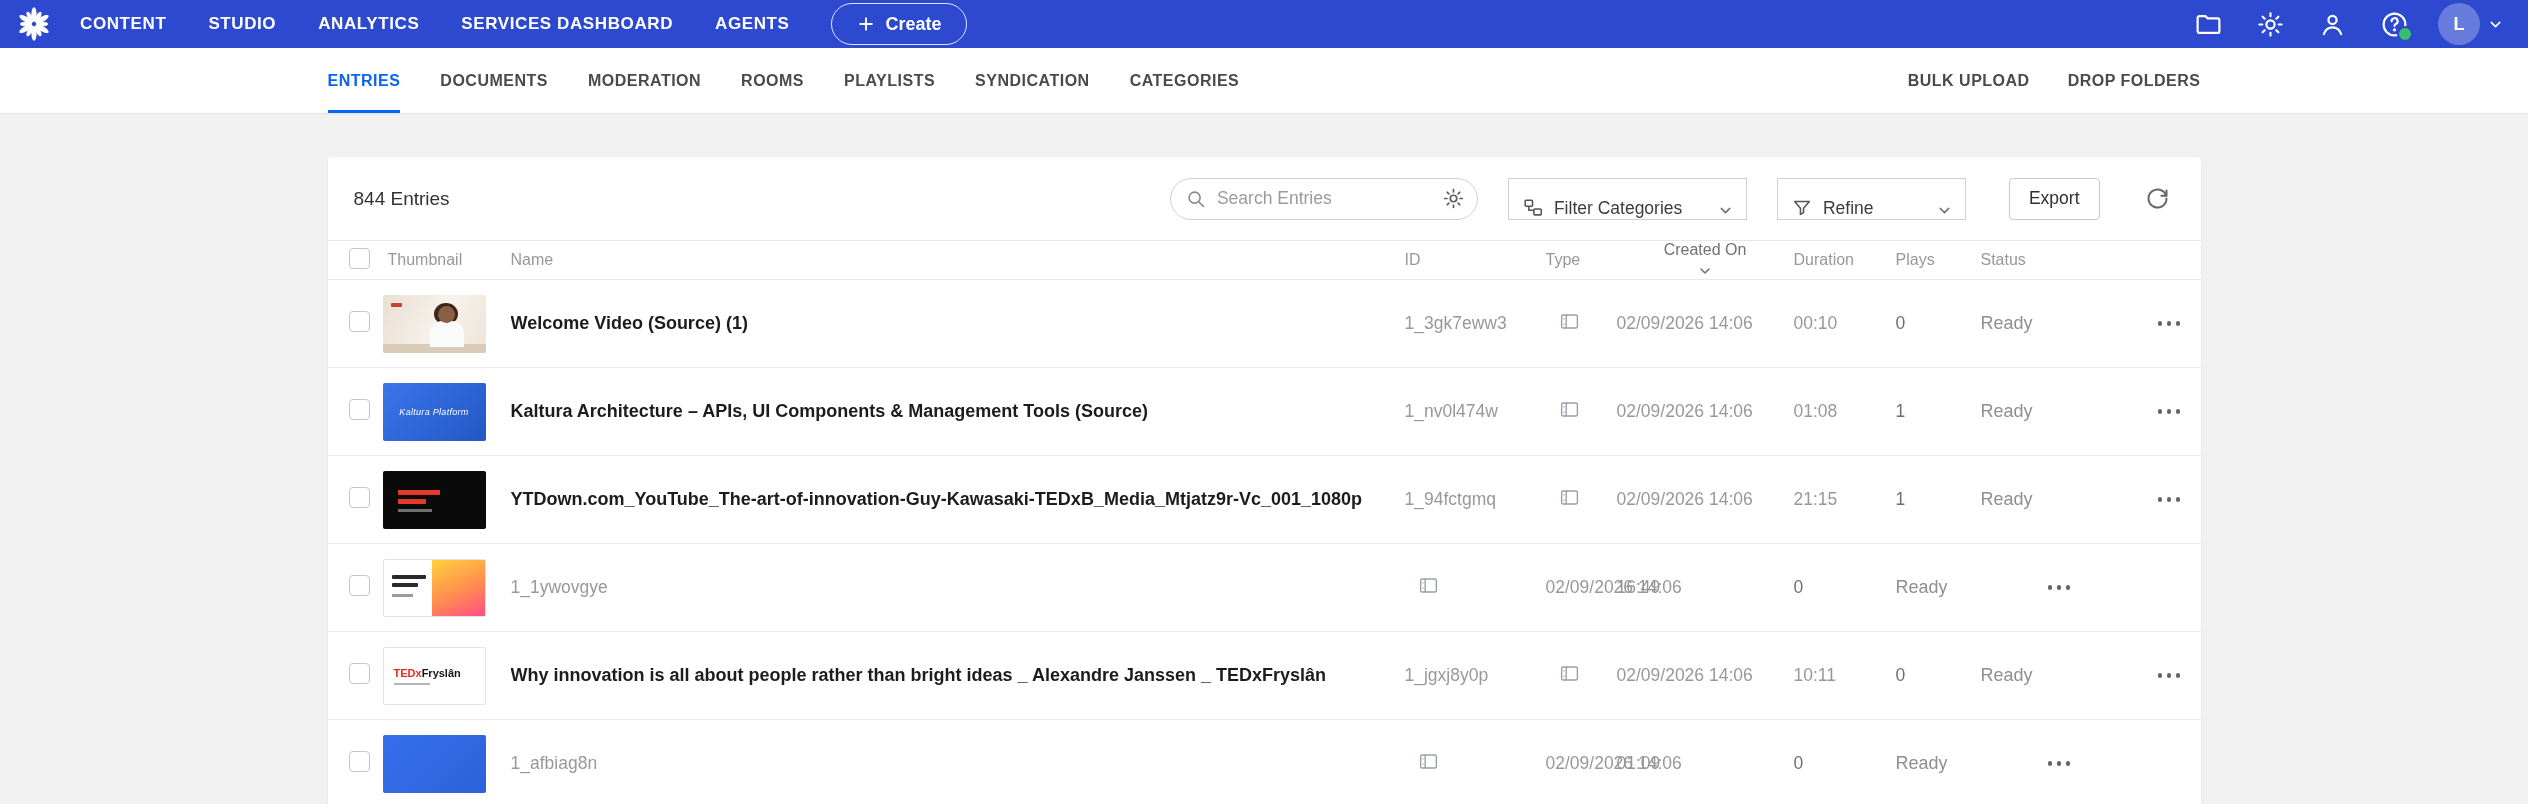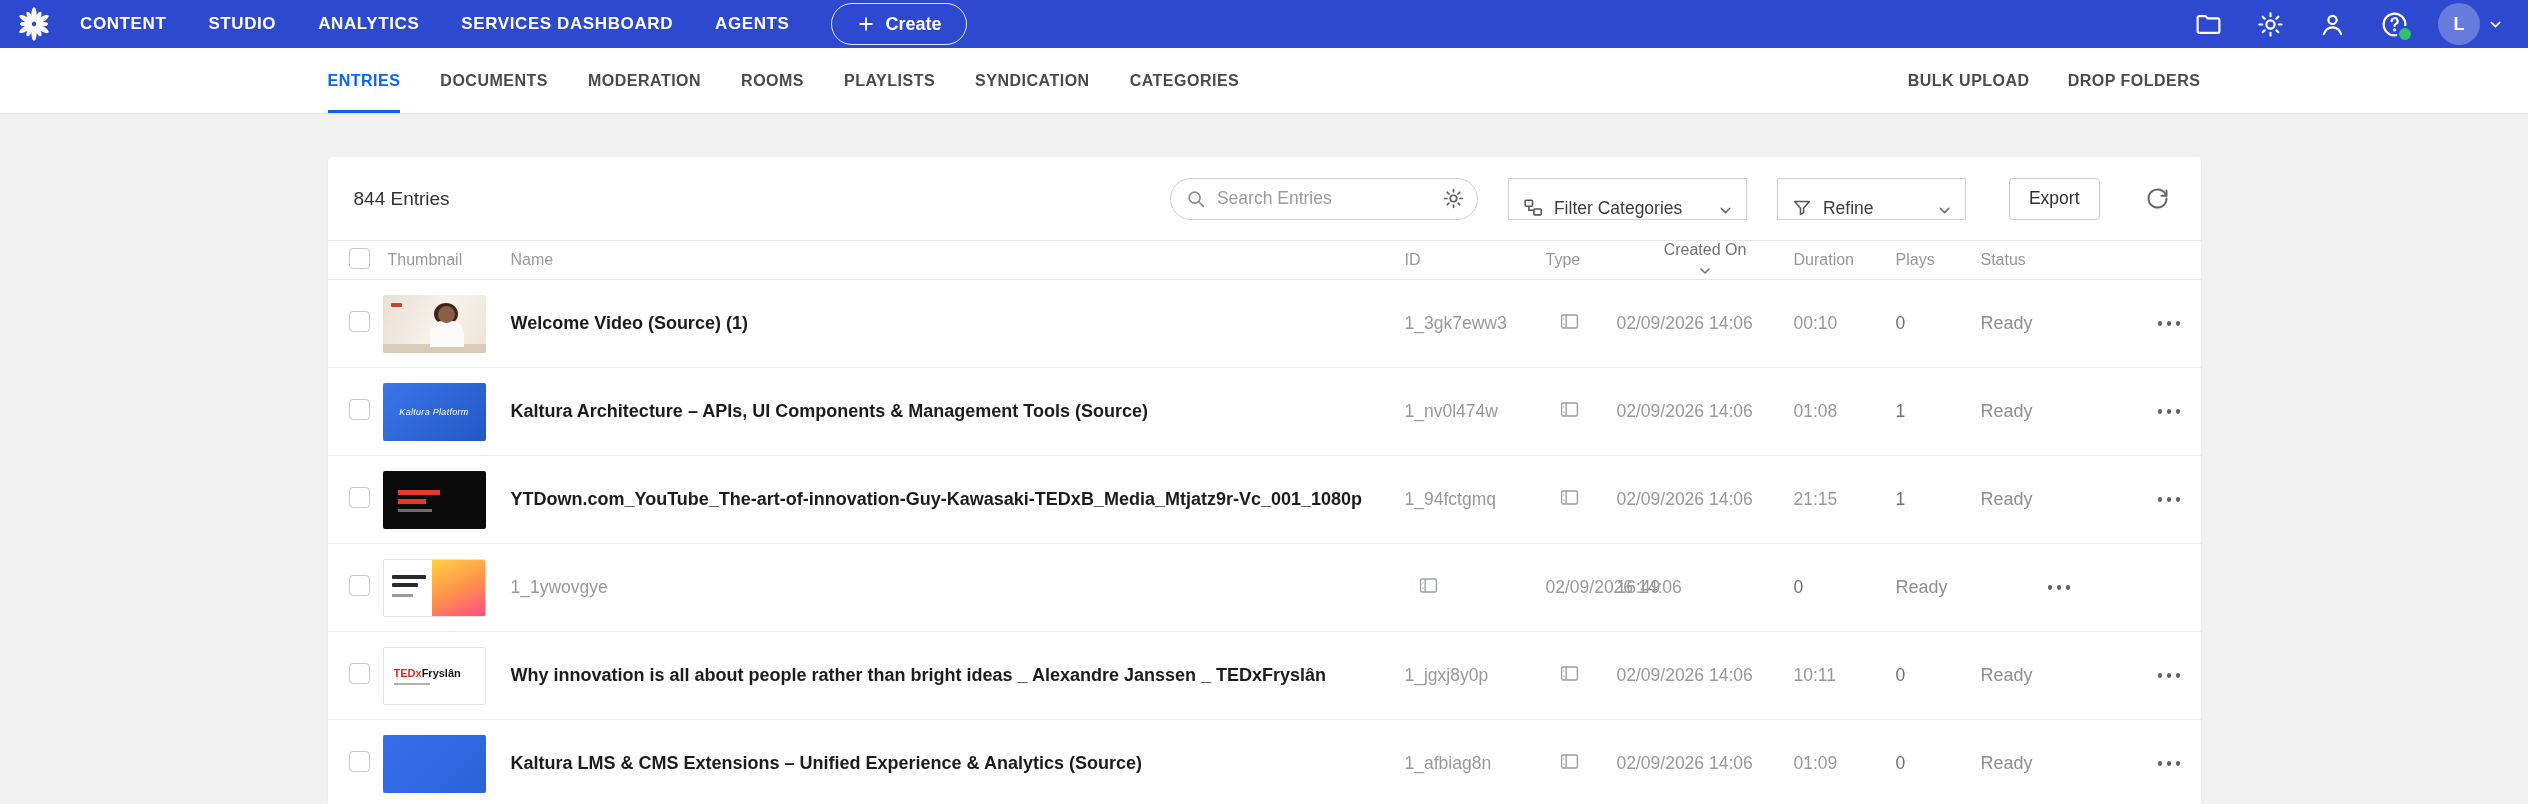--- a/index.html
+++ b/index.html
@@ -429,21 +429,20 @@
               <i></i>
             </span>
           </div>
       </div>
 
       <div class="grid-row row">
         <div class="cell c-check"><span class="cb"></span></div>
         <div class="cell c-thumb">
           <div class="thumb thumb-blue"></div>
         </div>
-        <div class="cell c-name"><span class="name-text">Kaltura LMS &amp; CMS Extensions – Unified Experience &amp; Analytics (Source)</span></div>
         <div class="cell c-id">1_afbiag8n</div>
         <div class="cell c-type"><svg class="type-icon" viewBox="0 0 24 24" fill="none" stroke="currentColor" stroke-width="1.6">
               <rect x="3" y="4.5" width="18" height="15" rx="1.8"></rect>
               <path d="M8.2 4.5v15"></path>
               <circle cx="5.6" cy="9" r="0.8" fill="currentColor" stroke="none"></circle>
               <circle cx="5.6" cy="15" r="0.8" fill="currentColor" stroke="none"></circle>
             </svg></div>
         <div class="cell c-created">02/09/2026 14:06</div>
         <div class="cell c-duration">01:09</div>
         <div class="cell c-plays">0</div>

